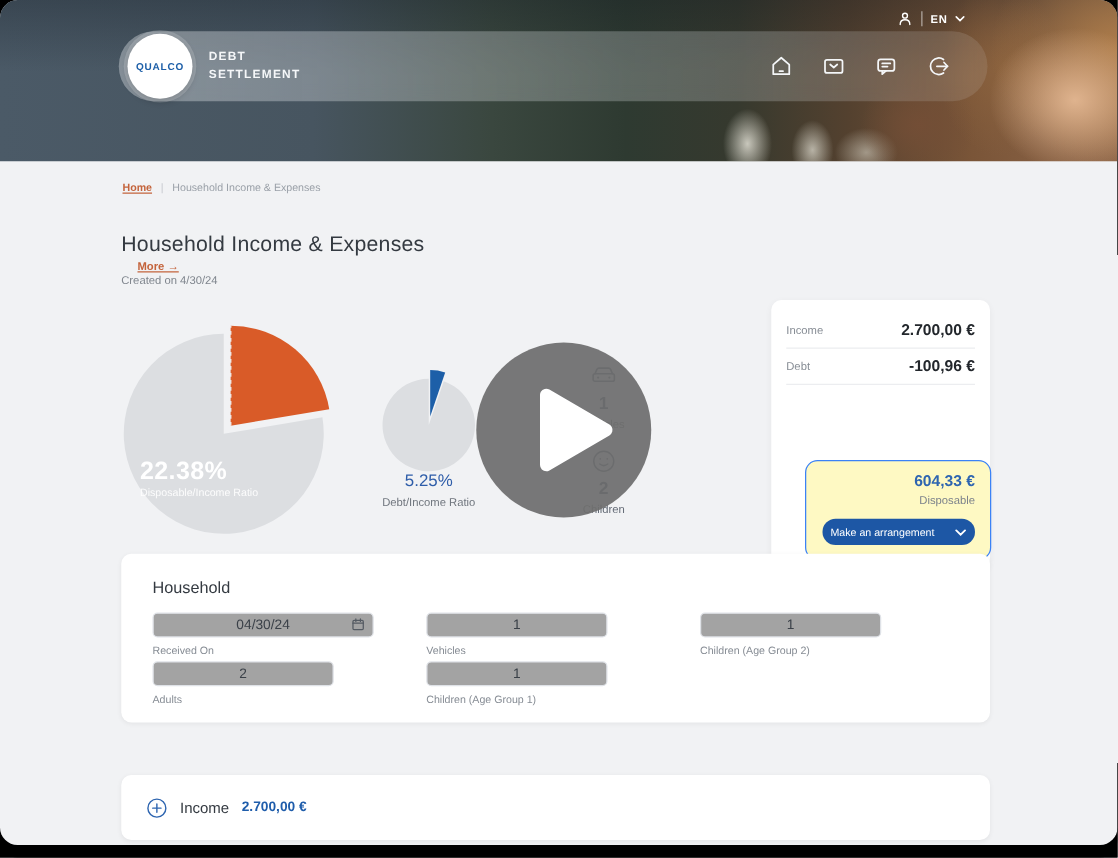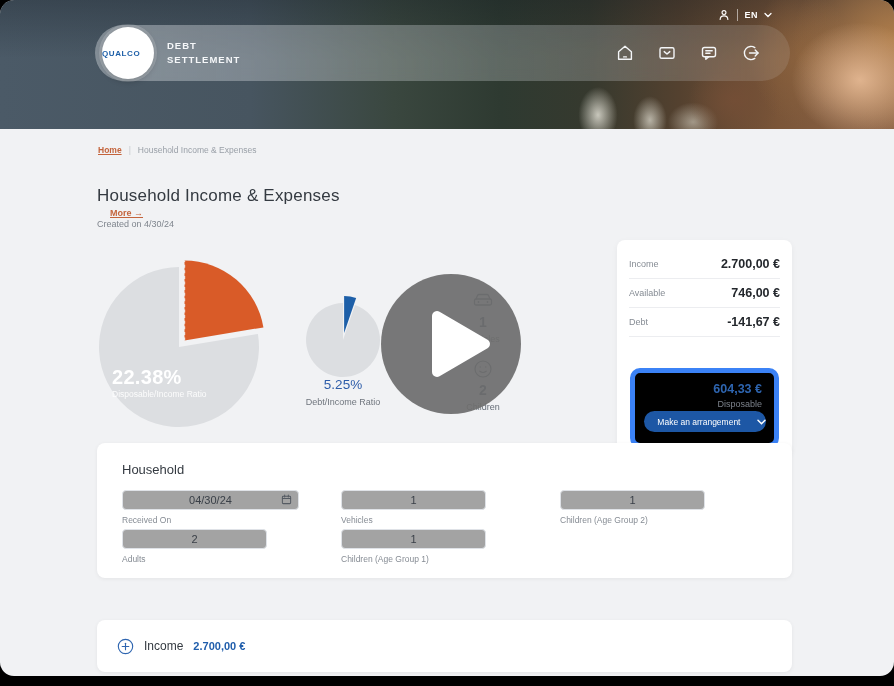--- a/index.html
+++ b/index.html
@@ -25,21 +25,21 @@
   
   .userbar { position:absolute; top:8px; right:122px; display:flex; align-items:center; gap:6px; color:#fff; z-index:4; }
   .userbar .sep { width:1px; height:12px; background:rgba(255,255,255,0.55); }
   .userbar .lang { font-size:9px; font-weight:bold; letter-spacing:0.5px; }
 
   
   .header-pill { position:absolute; top:25px; left:95px; width:695px; height:56px; border-radius:28px; z-index:3;
     background:linear-gradient(90deg, rgba(224,228,232,0.40), rgba(224,228,232,0.24) 75%, rgba(224,228,232,0.12));
     backdrop-filter:blur(6px); }
   .logo-circle { position:absolute; left:7px; top:2px; width:52px; height:52px; border-radius:50%; background:#fff;
-    display:flex; align-items:center; justify-content:flex-start;
+    display:flex; align-items:center; justify-content:center;
     box-shadow:0 0 0 3px rgba(255,255,255,0.18), 0 2px 6px rgba(0,0,0,0.25); }
   .logo-circle span { color:#1d5fa8; font-size:8px; font-weight:bold; letter-spacing:0.6px; }
   .product { position:absolute; left:72px; top:14px; color:#f5f7f9; font-size:9.5px; font-weight:600;
     letter-spacing:1px; line-height:1.45; text-transform:uppercase; }
   .nav-icons { position:absolute; right:28px; top:0; height:56px; display:flex; align-items:center; gap:20px; }
   .nav-icons .icn { width:22px; height:22px; display:flex; align-items:center; justify-content:center; cursor:pointer; }
 
   
   .breadcrumb { position:absolute; left:98px; top:145px; display:flex; align-items:center; gap:7px; font-size:8.5px; }
   .breadcrumb .home { color:#c4643c; text-decoration:underline; font-weight:bold; cursor:pointer; }
@@ -70,26 +70,26 @@
   
   .play-overlay { position:absolute; left:381px; top:274px; width:140px; height:140px; border-radius:50%;
     background:rgba(110,110,110,0.93); z-index:5; cursor:pointer; display:flex; align-items:center; justify-content:center; }
 
   
   .summary-card { position:absolute; left:617px; top:240px; width:175px; height:215px; background:#fff; border-radius:8px;
     box-shadow:0 2px 6px rgba(0,0,0,0.05); padding:10px 12px 0 12px; }
   .summary-row { height:29px; display:flex; justify-content:space-between; align-items:center; border-bottom:1px solid #ecedf0; }
   .summary-row .lab { font-size:9px; color:#868c94; }
   .summary-row .val { font-size:12.5px; font-weight:bold; color:#23272c; }
-  .disposable-card { position:absolute; left:13px; top:128px; width:149px; height:80px; border:5px solid #3b82f6; border-radius:10px; background:#000000; }
+  .disposable-card { position:absolute; left:27px; top:128px; width:149px; height:80px; border:1px solid #3b82f6; border-radius:10px; background:#fef9c3; }
   .disposable-amount { position:absolute; right:12px; top:9px; font-size:12.5px; font-weight:bold; color:#2e65b0; }
   .disposable-label { position:absolute; right:12px; top:26px; font-size:9px; color:#7c828b; }
   .arrangement-btn { position:absolute; left:50%; transform:translateX(-50%); bottom:11px; width:122px; height:21px; border:none;
     border-radius:11px; background:#1d57a5; color:#fff; font-size:8.5px; font-family:"Liberation Sans", sans-serif;
-    display:flex; align-items:center; justify-content:flex-end; gap:16px; cursor:pointer; }
+    display:flex; align-items:center; justify-content:center; gap:16px; cursor:pointer; }
 
   
   .household-card { position:absolute; left:97px; top:443px; width:695px; height:135px; background:#fff; border-radius:8px;
     box-shadow:0 1px 4px rgba(0,0,0,0.06); }
   .household-title { position:absolute; left:25px; top:19px; font-size:13px; color:#343a41; font-weight:500; }
   .field { position:absolute; }
   .field input { width:100%; height:20px; border:1px solid #dfe2e7; border-radius:4px; background:#a3a3a3; text-align:center;
     font-size:11px; color:#3a4048; font-family:"Liberation Sans", sans-serif; outline:none; }
   .field .flabel { margin-top:5px; font-size:8.5px; color:#868c94; }
   .date-wrap { position:relative; }
@@ -223,26 +223,22 @@
         <polygon points="56,42 56,98 104,70" fill="#fff" stroke="#fff" stroke-width="10" stroke-linejoin="round"></polygon>
       </svg>
     </div>
 
     <div class="summary-card">
       <div class="summary-row">
         <span class="lab">Income</span>
         <span class="val">2.700,00 €</span>
       </div>
       <div class="summary-row">
-        <span class="lab">Available</span>
-        <span class="val">746,00 €</span>
-      </div>
-      <div class="summary-row">
         <span class="lab">Debt</span>
-        <span class="val">-141,67 €</span>
+        <span class="val">-100,96 €</span>
       </div>
       <div class="disposable-card">
         <div class="disposable-amount">604,33 €</div>
         <div class="disposable-label">Disposable</div>
         <button class="arrangement-btn">
           <span>Make an arrangement</span>
           <svg width="9" height="6" viewBox="0 0 9 6" fill="none" stroke="#fff" stroke-width="1.5" stroke-linecap="round">
               <polyline points="1,1.3 4.5,4.7 8,1.3"></polyline>
             </svg>
         </button>

